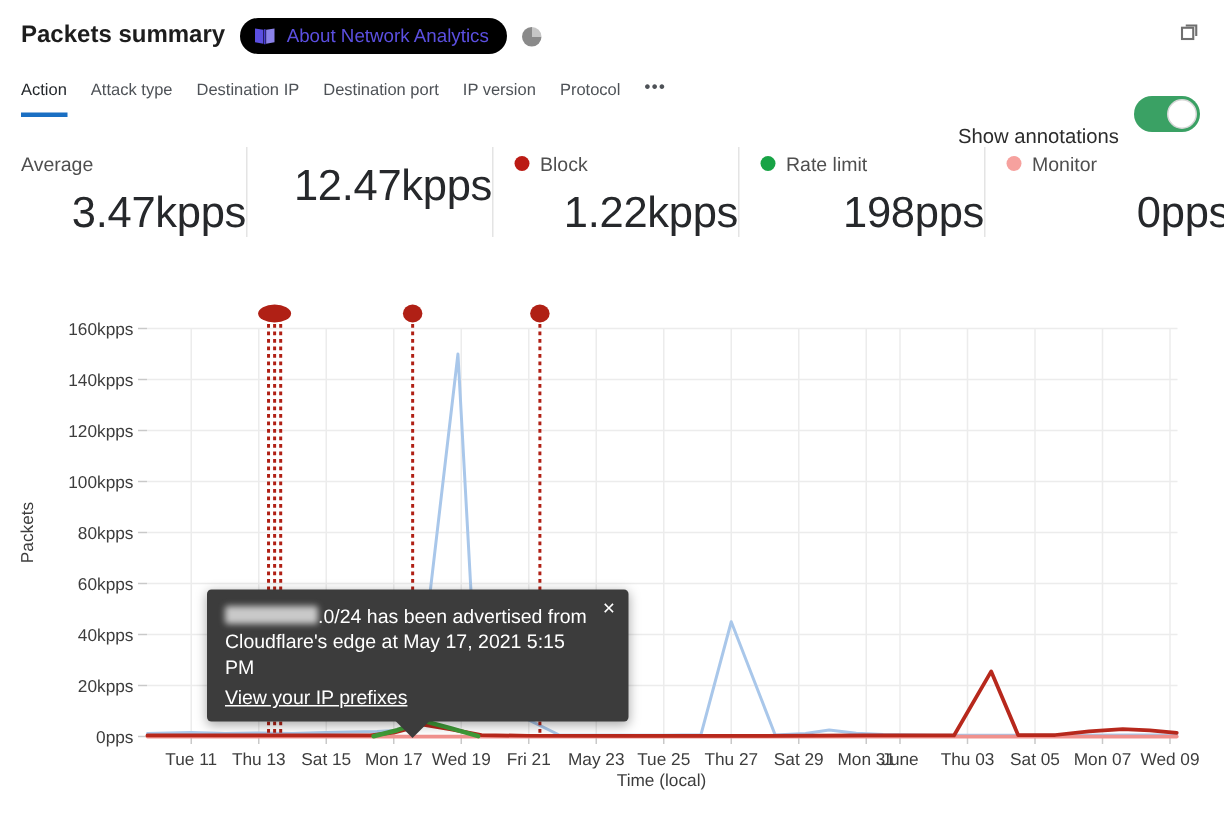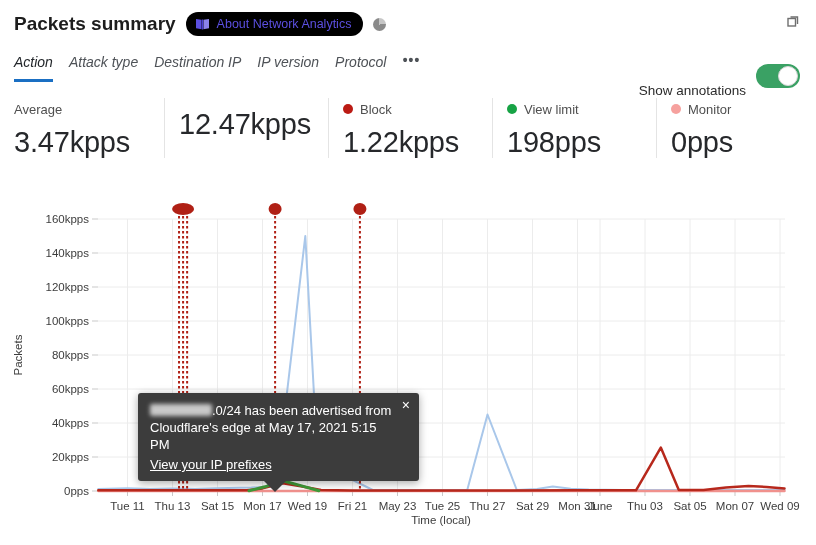--- a/index.html
+++ b/index.html
@@ -4,42 +4,42 @@
 <style>
   html,body{margin:0;padding:0;}
   body{
     width:816px;height:545px;overflow:hidden;background:#ffffff;
     font-family:"Liberation Sans",sans-serif;color:#1f1f1f;position:relative;
   }
   .abs{position:absolute;}
 
   
   .hdr{top:10px;left:14px;display:flex;align-items:center;gap:10px;height:28px;}
-  .title{font-size:19px;font-weight:700;color:#1d1d1d;}
+  .title{font-size:16px;font-weight:700;color:#1d1d1d;}
   .badge{display:inline-flex;align-items:center;gap:7px;background:#000000;color:#5b4fe0;
     border-radius:13px;height:24px;padding:0 12px 0 9px;font-size:12.5px;cursor:pointer;}
   .pie{width:13px;height:13px;border-radius:50%;
     background:conic-gradient(#c6c6c6 0 90deg,#8a8a8a 90deg 360deg);}
   .expand{top:12px;right:14px;width:18px;height:18px;cursor:pointer;}
 
   
   .tabs{top:52px;left:14px;display:flex;gap:16px;align-items:flex-end;}
-  .tab{font-size:14px;color:#4e5257;padding-bottom:9px;border-bottom:3px solid transparent;cursor:pointer;white-space:nowrap;font-style:italic;}
+  .tab{font-size:11px;color:#4e5257;padding-bottom:9px;border-bottom:3px solid transparent;cursor:pointer;white-space:nowrap;}
   .tab.active{color:#23272b;border-bottom-color:#1a6fc3;}
   .tab.more{letter-spacing:1px;font-weight:700;padding-bottom:11px;}
 
   .annot-ctl{top:54px;right:16px;display:flex;align-items:center;gap:10px;}
   .annot-label{font-size:13.5px;color:#2b2b2b;margin-top:29px;}
   .toggle{width:44px;height:24px;border-radius:12px;background:#3aa164;position:relative;cursor:pointer;}
   .knob{position:absolute;top:2px;right:2px;width:20px;height:20px;border-radius:50%;
     background:#fff;border:1px solid #d6d6d6;box-sizing:border-box;}
 
   
   .stats{top:98px;left:0;display:flex;}
-  .stat{width:164px;box-sizing:border-box;padding:2px 0 0 14px;height:60px;}
+  .stat{width:164px;box-sizing:border-box;padding:2px 0 0 14px;height:60px;text-align:right;}
   .stat + .stat{border-left:1px solid #e4e4e4;}
   .stat-top{display:flex;align-items:center;gap:7px;height:18px;}
   .dot{width:10px;height:10px;border-radius:50%;display:inline-block;}
   .stat-label{font-size:13px;color:#4f4f4f;}
   .info{width:13px;height:13px;border-radius:50%;background:#8f8f8f;color:#fff;
     font-size:9px;font-weight:700;display:inline-flex;align-items:center;justify-content:center;font-style:normal;}
   .stat-value{font-size:29px;font-weight:500;color:#26282b;margin-top:8px;letter-spacing:-0.2px;}
 
   
   #chart-svg{top:190px;left:0;}
@@ -74,20 +74,21 @@
 
 <svg class="abs expand" viewBox="0 0 18 18">
   <path d="M6.5 5 L13.5 5 L13.5 12" fill="none" stroke="#6f6f6f" stroke-width="1.4"></path>
   <rect x="4" y="6.5" width="7.5" height="7.5" fill="#ffffff" stroke="#6f6f6f" stroke-width="1.4"></rect>
 </svg>
 
 <div class="abs tabs">
   <span class="tab active">Action</span>
   <span class="tab">Attack type</span>
   <span class="tab">Destination IP</span>
+  <span class="tab">Destination port</span>
   <span class="tab">IP version</span>
   <span class="tab">Protocol</span>
   <span class="tab more">•••</span>
 </div>
 
 <div class="abs annot-ctl">
   <span class="annot-label">Show annotations</span>
   <span class="toggle">
       <span class="knob"></span>
     </span>
@@ -106,21 +107,21 @@
   <div class="stat">
     <div class="stat-top">
       <span class="dot" style="background-color: rgb(187, 27, 20);"></span>
       <span class="stat-label">Block</span>
     </div>
     <div class="stat-value">1.22kpps</div>
   </div>
   <div class="stat">
     <div class="stat-top">
       <span class="dot" style="background-color: rgb(23, 163, 69);"></span>
-      <span class="stat-label">View limit</span>
+      <span class="stat-label">Rate limit</span>
     </div>
     <div class="stat-value">198pps</div>
   </div>
   <div class="stat">
     <div class="stat-top">
       <span class="dot" style="background-color: rgb(246, 161, 158);"></span>
       <span class="stat-label">Monitor</span>
     </div>
     <div class="stat-value">0pps</div>
   </div>

